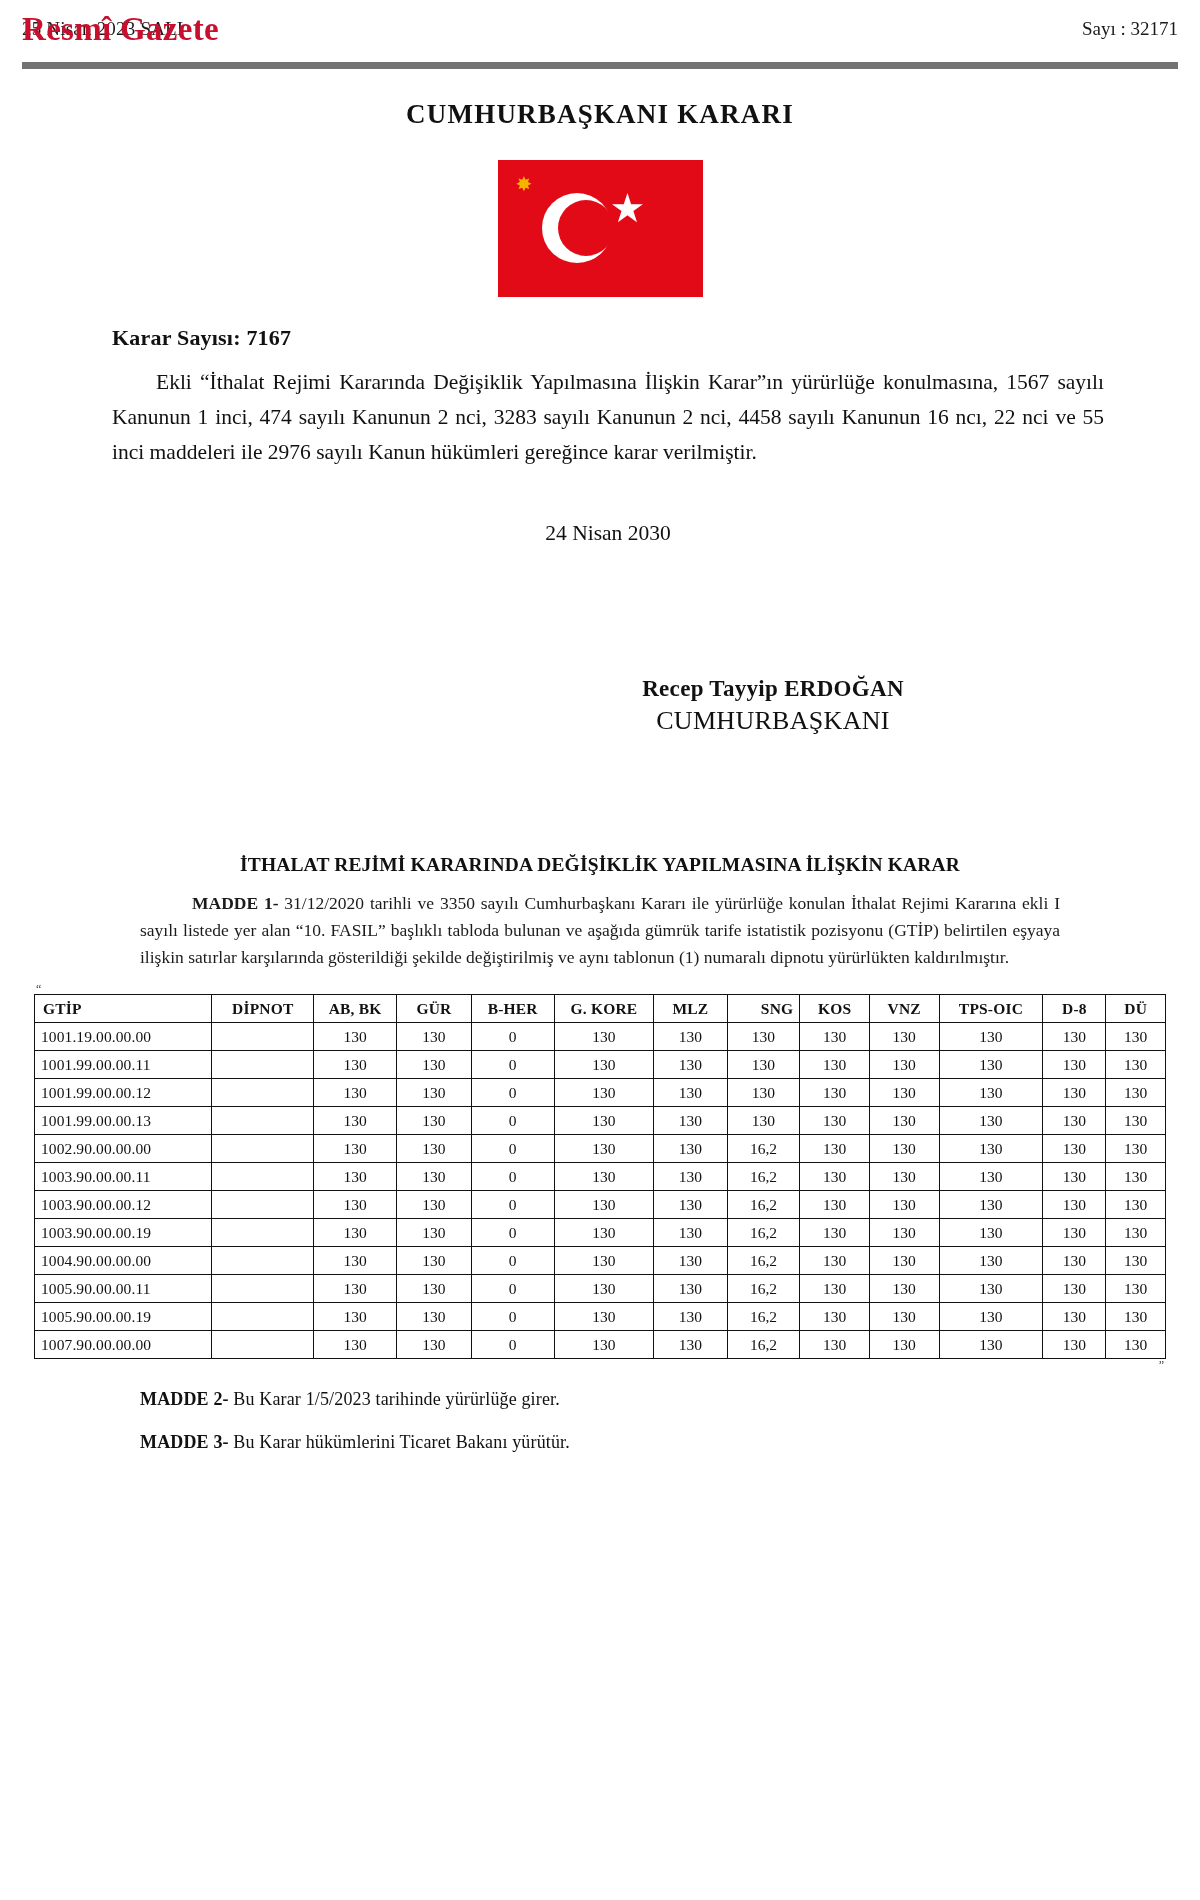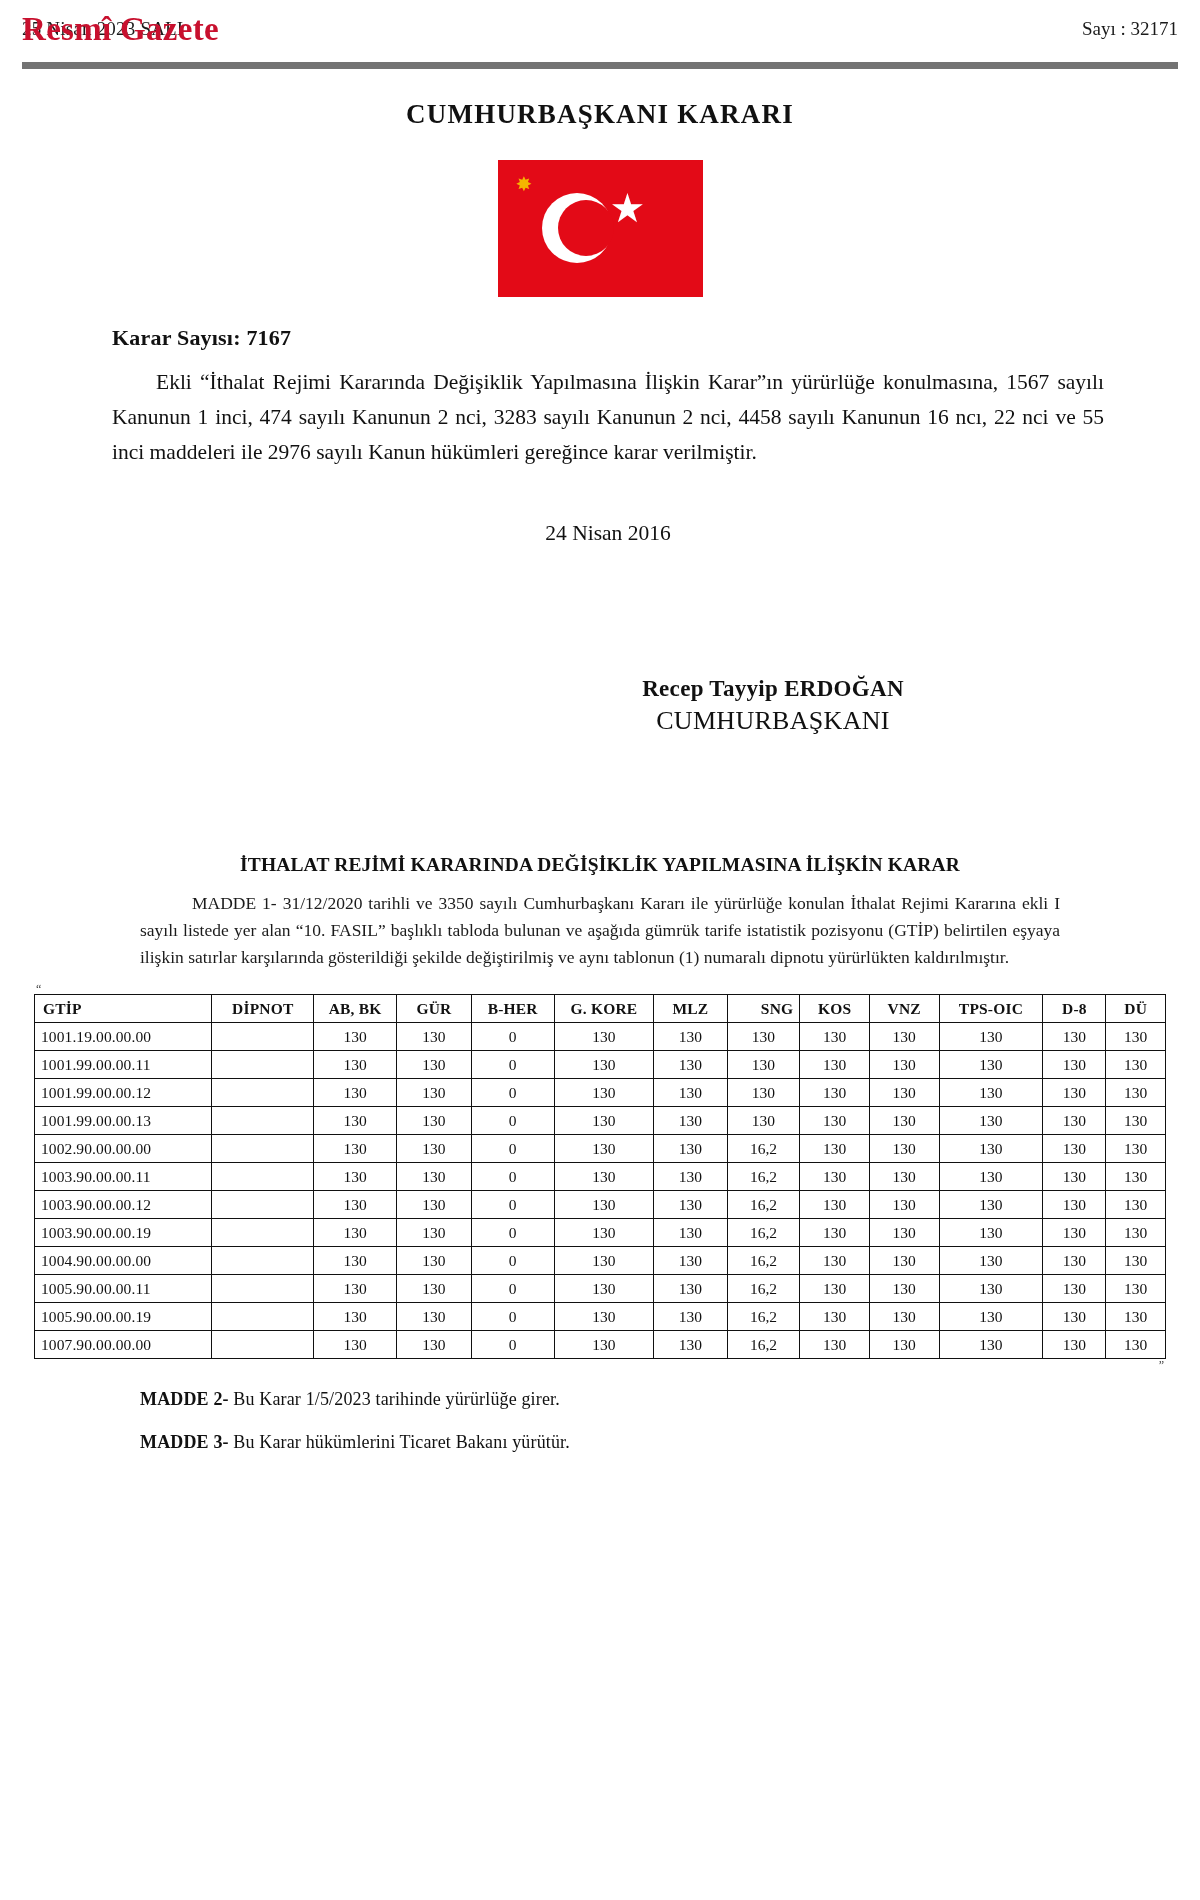--- a/index.html
+++ b/index.html
@@ -163,21 +163,21 @@
     letter-spacing: .15px;
   }
   .annex-body {
     margin: 14px 80px 0 80px;
     font-size: 17.5px;
     line-height: 1.52;
     text-align: justify;
     text-indent: 52px;
     color: #1b1b1b;
   }
-  .annex-body b { font-weight: 400; margin-top: 44px; }
+  .annex-body b { font-weight: 700; margin-top: 44px; }
 
   
   .table-wrap {
     margin: 24px 34px 0 34px;
     position: relative;
   }
   .tick-tl, .tick-br {
     position: absolute;
     font-size: 12px;
     color: #444;
@@ -233,21 +233,21 @@
       <div class="sunburst">✸</div>
       <div class="crescent-outer"></div>
       <div class="crescent-inner"></div>
       <div class="star"></div>
     </div>
   </div>
 
   <div class="content">
     <div class="karar-sayisi">Karar Sayısı: 7167</div>
     <div class="para">Ekli “İthalat Rejimi Kararında Değişiklik Yapılmasına İlişkin Karar”ın yürürlüğe konulmasına, 1567 sayılı Kanunun 1 inci, 474 sayılı Kanunun 2 nci, 3283 sayılı Kanunun 2 nci, 4458 sayılı Kanunun 16 ncı, 22 nci ve 55 inci maddeleri ile 2976 sayılı Kanun hükümleri gereğince karar verilmiştir.</div>
-    <div class="date-center">24 Nisan 2016</div>
+    <div class="date-center">24 Nisan 2030</div>
     <div class="signature">
       <div class="name">Recep Tayyip ERDOĞAN</div>
       <div class="role">CUMHURBAŞKANI</div>
     </div>
   </div>
 
   <div class="annex">
     <div class="annex-title">İTHALAT REJİMİ KARARINDA DEĞİŞİKLİK YAPILMASINA İLİŞKİN KARAR</div>
     <div class="annex-body">
       <b>MADDE 1-</b><span> 31/12/2020 tarihli ve 3350 sayılı Cumhurbaşkanı Kararı ile yürürlüğe konulan İthalat Rejimi Kararına ekli I sayılı listede yer alan “10. FASIL” başlıklı tabloda bulunan ve aşağıda gümrük tarife istatistik pozisyonu (GTİP) belirtilen eşyaya ilişkin satırlar karşılarında gösterildiği şekilde değiştirilmiş ve aynı tablonun (1) numaralı dipnotu yürürlükten kaldırılmıştır.</span>

